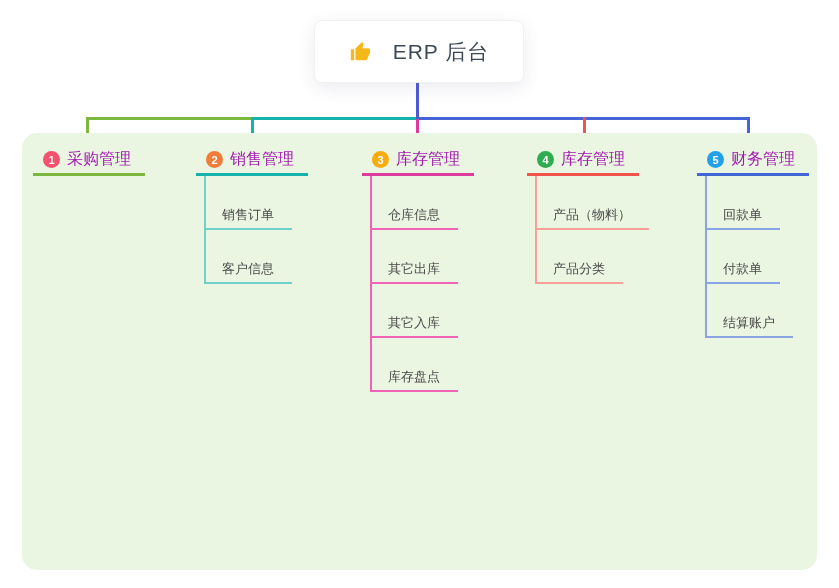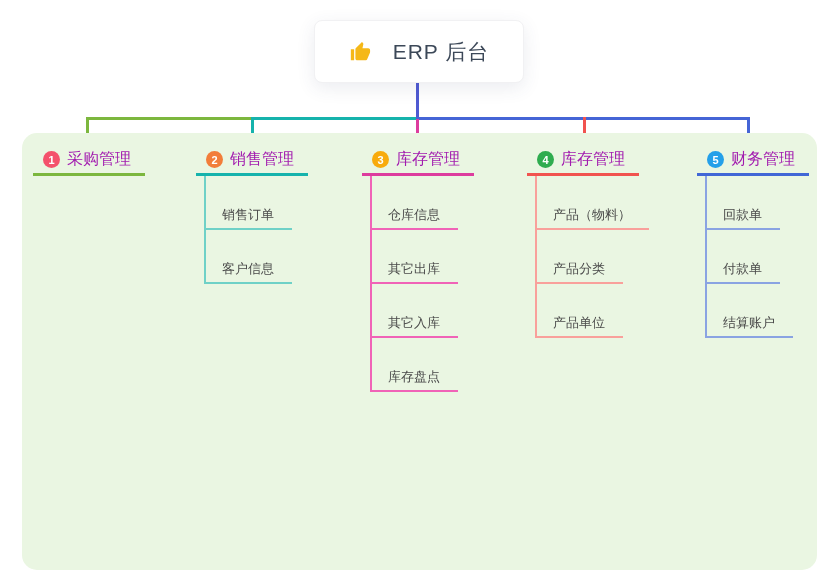--- a/index.html
+++ b/index.html
@@ -117,21 +117,20 @@
   </div>
 
   <div class="branch b4" style="--c: #f1534f; --lc: #f9a09b; --bc: #2fac4f;">
     <div class="branch-header">
       <span class="badge">4</span>
       <span class="branch-label">库存管理</span>
     </div>
     <ul class="children">
       <li class="child">产品（物料）</li>
       <li class="child">产品分类</li>
-      <li class="child">产品单位</li>
     </ul>
   </div>
 
   <div class="branch b5" style="--c: #4167d6; --lc: #8aa3e2; --bc: #24a0e9;">
     <div class="branch-header">
       <span class="badge">5</span>
       <span class="branch-label">财务管理</span>
     </div>
     <ul class="children">
       <li class="child">回款单</li>

